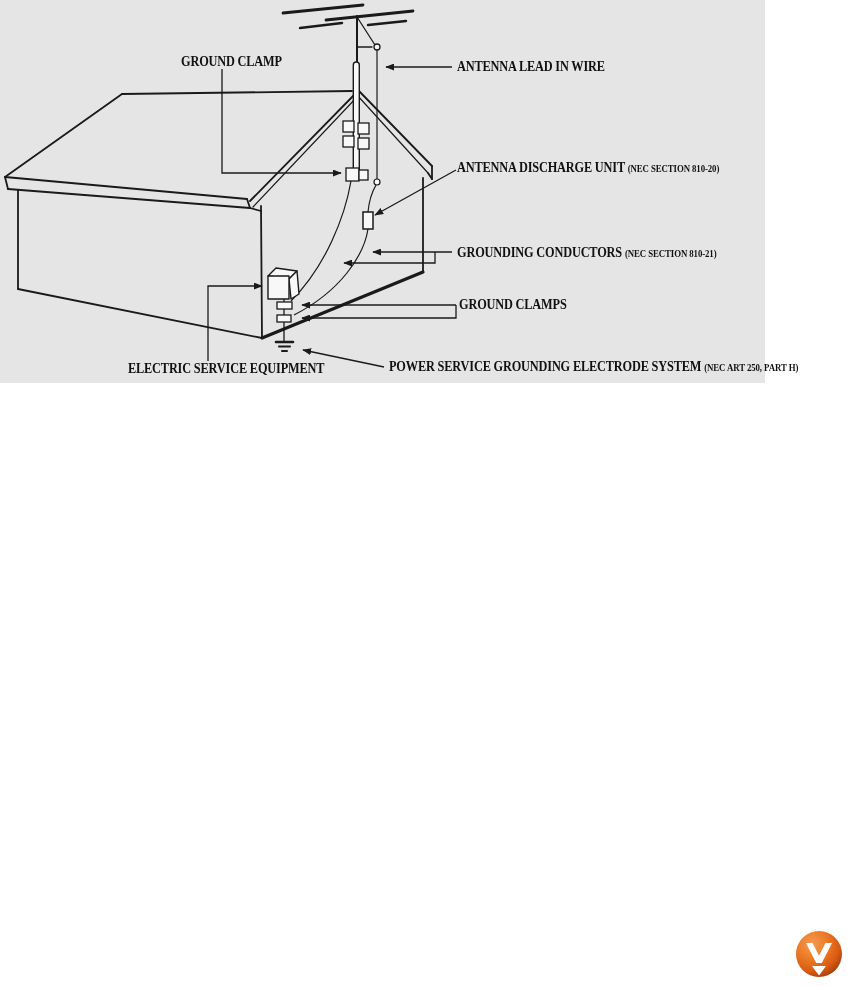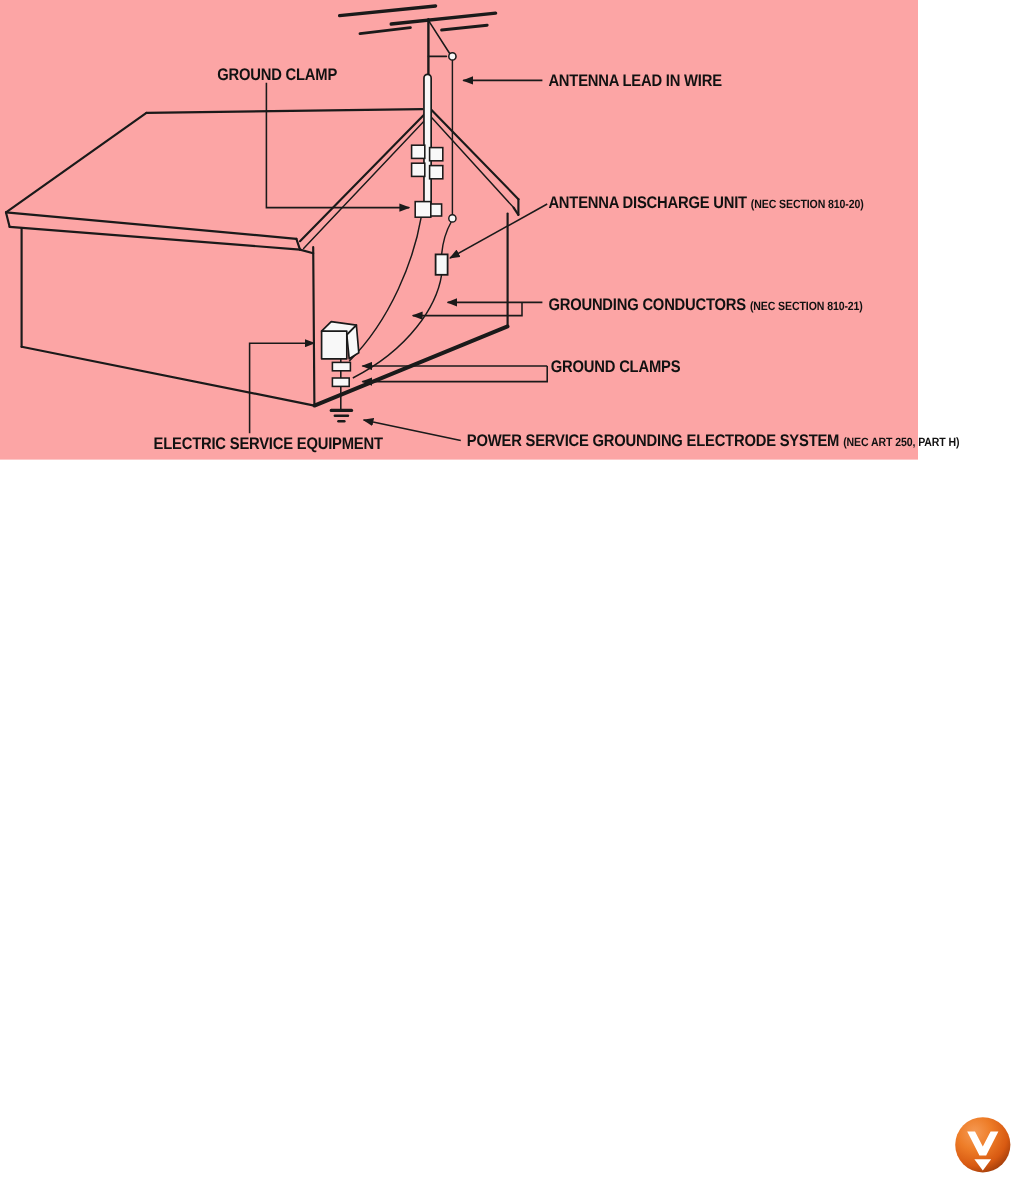--- a/index.html
+++ b/index.html
@@ -3,21 +3,22 @@
 <meta charset="utf-8">
 <style>
   html,body { margin:0; padding:0; }
   body {
     width:853px; height:987px; position:relative;
     background:#ffffff; overflow:hidden;
     font-family:"Liberation Sans", sans-serif;
   }
   .diagram {
     position:absolute; left:0; top:0; width:765px; height:383px;
-    background:#fca5a5;
+    background:#e5e5e5;
+    font-family:Liberation Serif, serif;
   }
   .art { position:absolute; left:0; top:0; }
   .lbl {
     position:absolute; white-space:nowrap;
     font-weight:bold; font-size:14px; line-height:14px; color:#111;
     letter-spacing:-0.2px;
     transform:scaleX(0.88); transform-origin:0 0;
   }
   .lbl .note { font-size:10px; letter-spacing:-0.1px; }
   .logo { position:absolute; left:795px; top:930px; width:48px; height:48px; }

